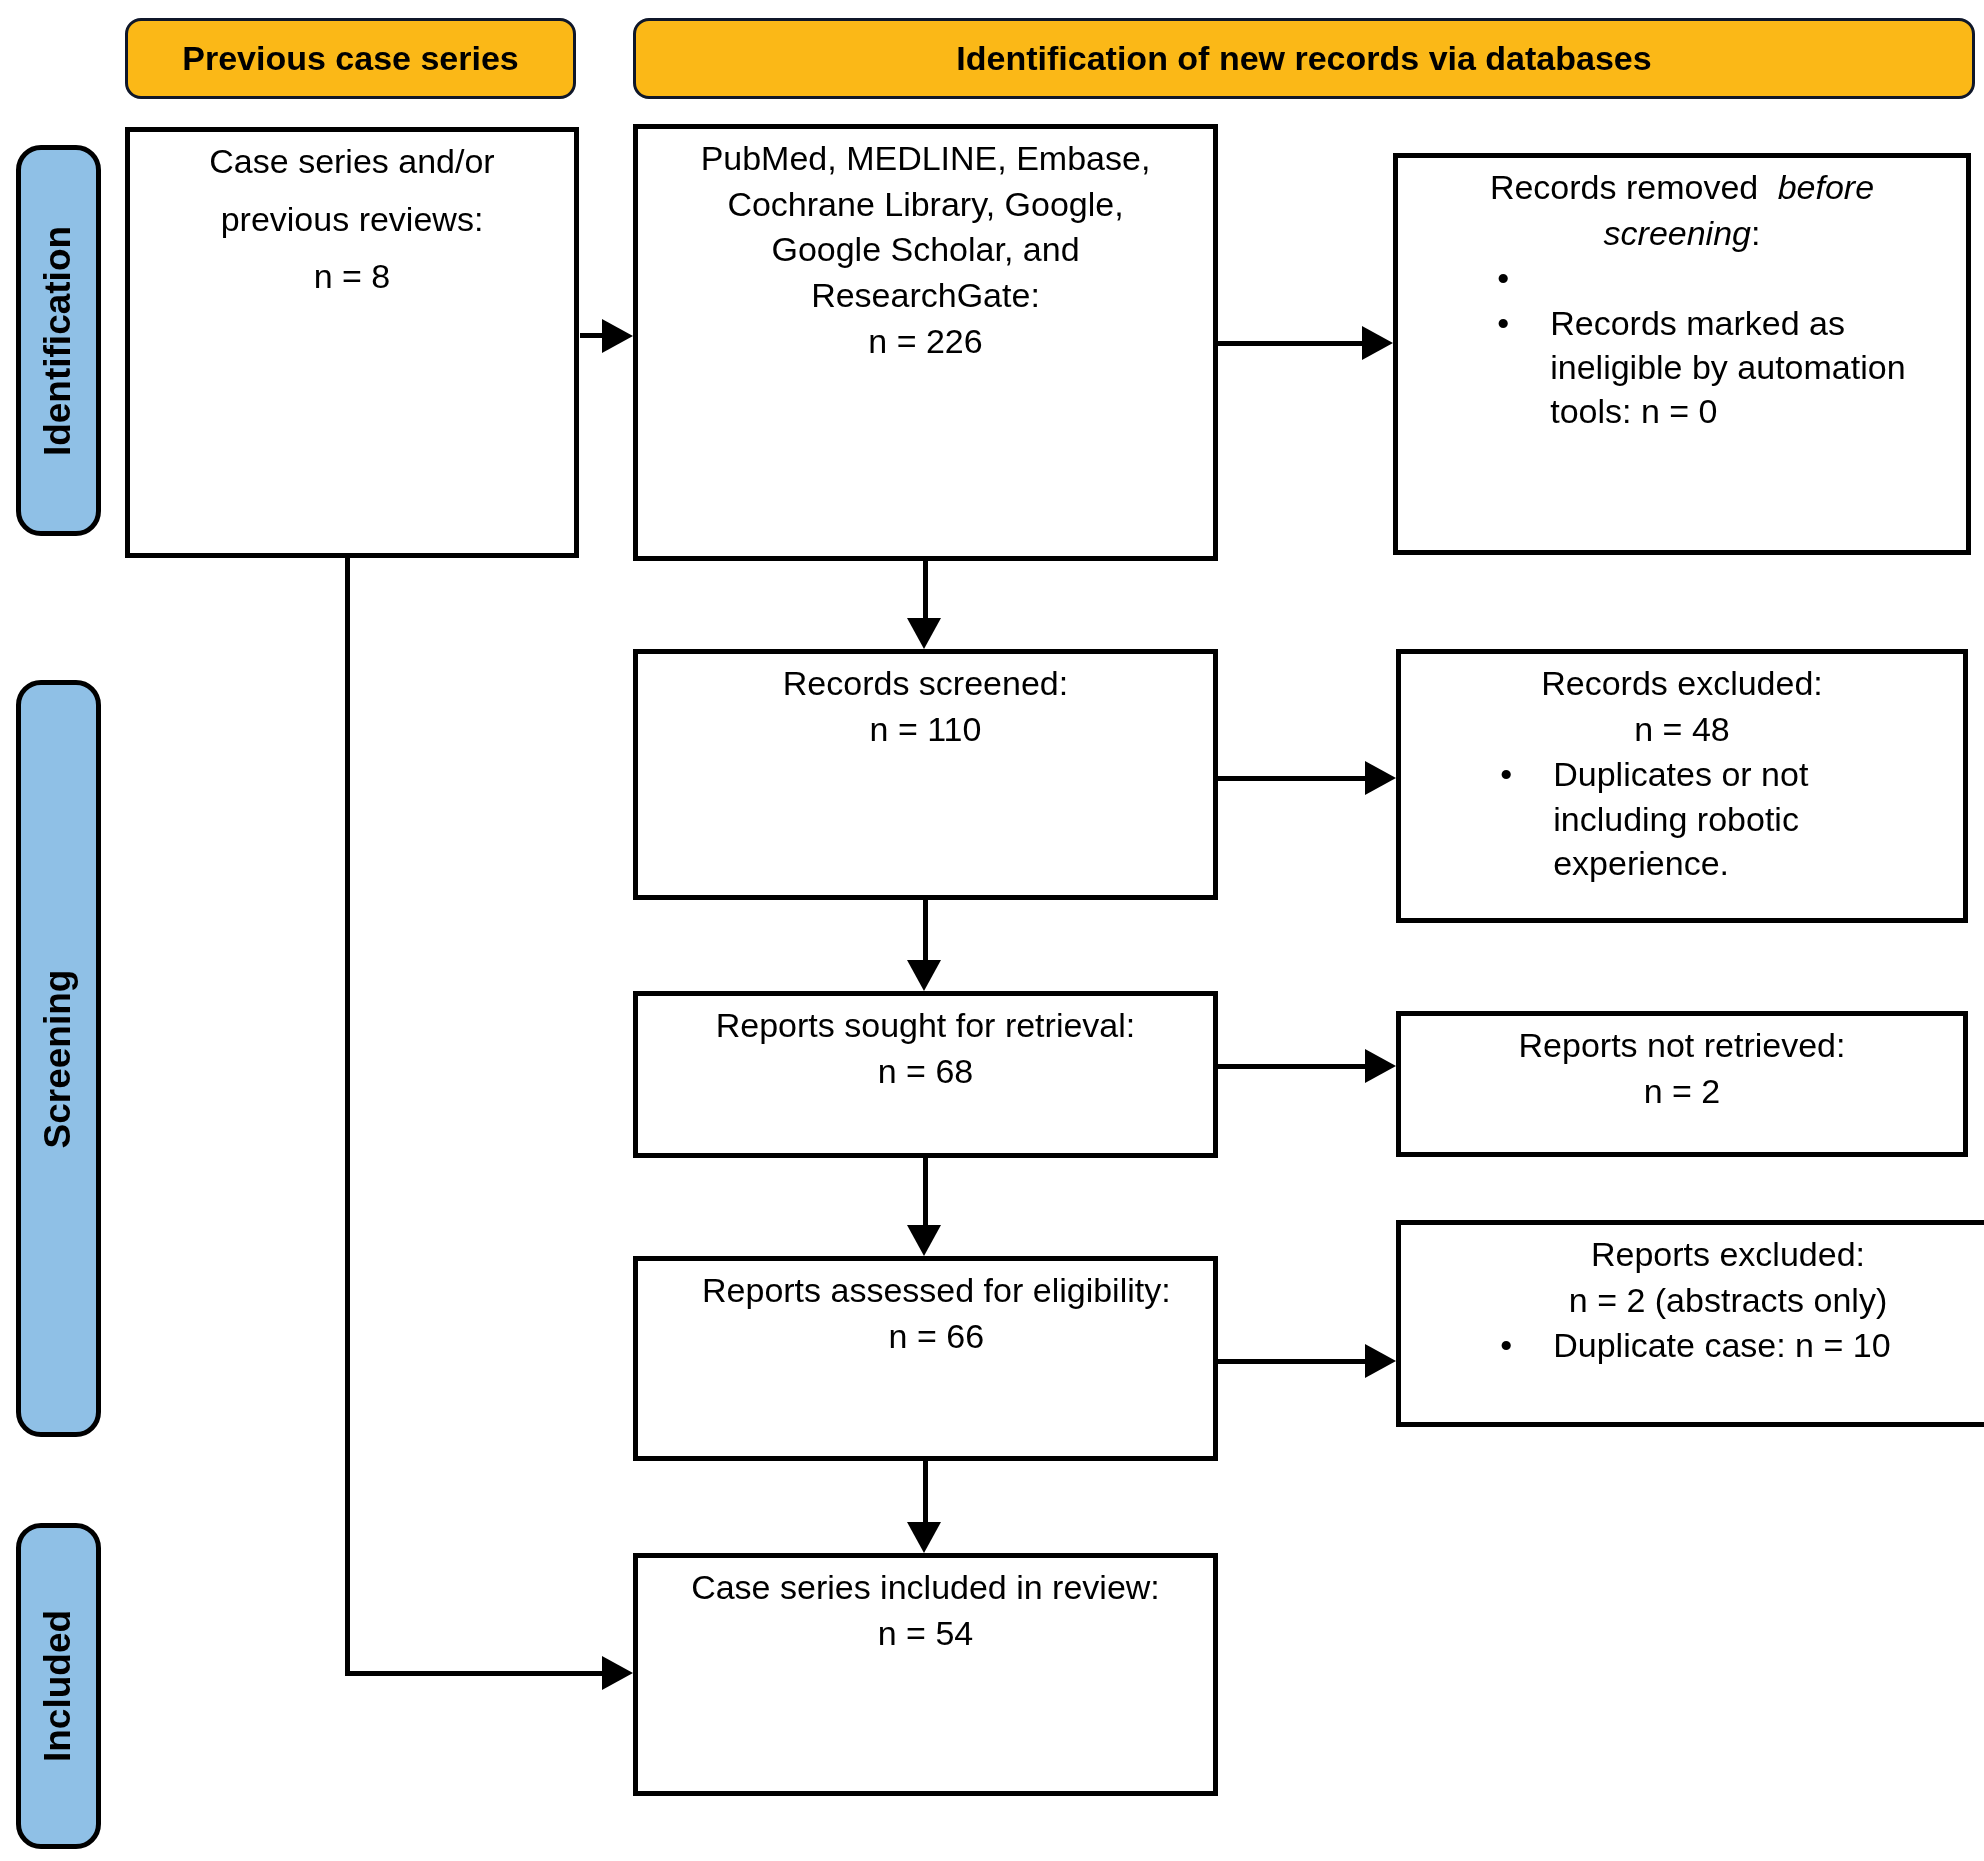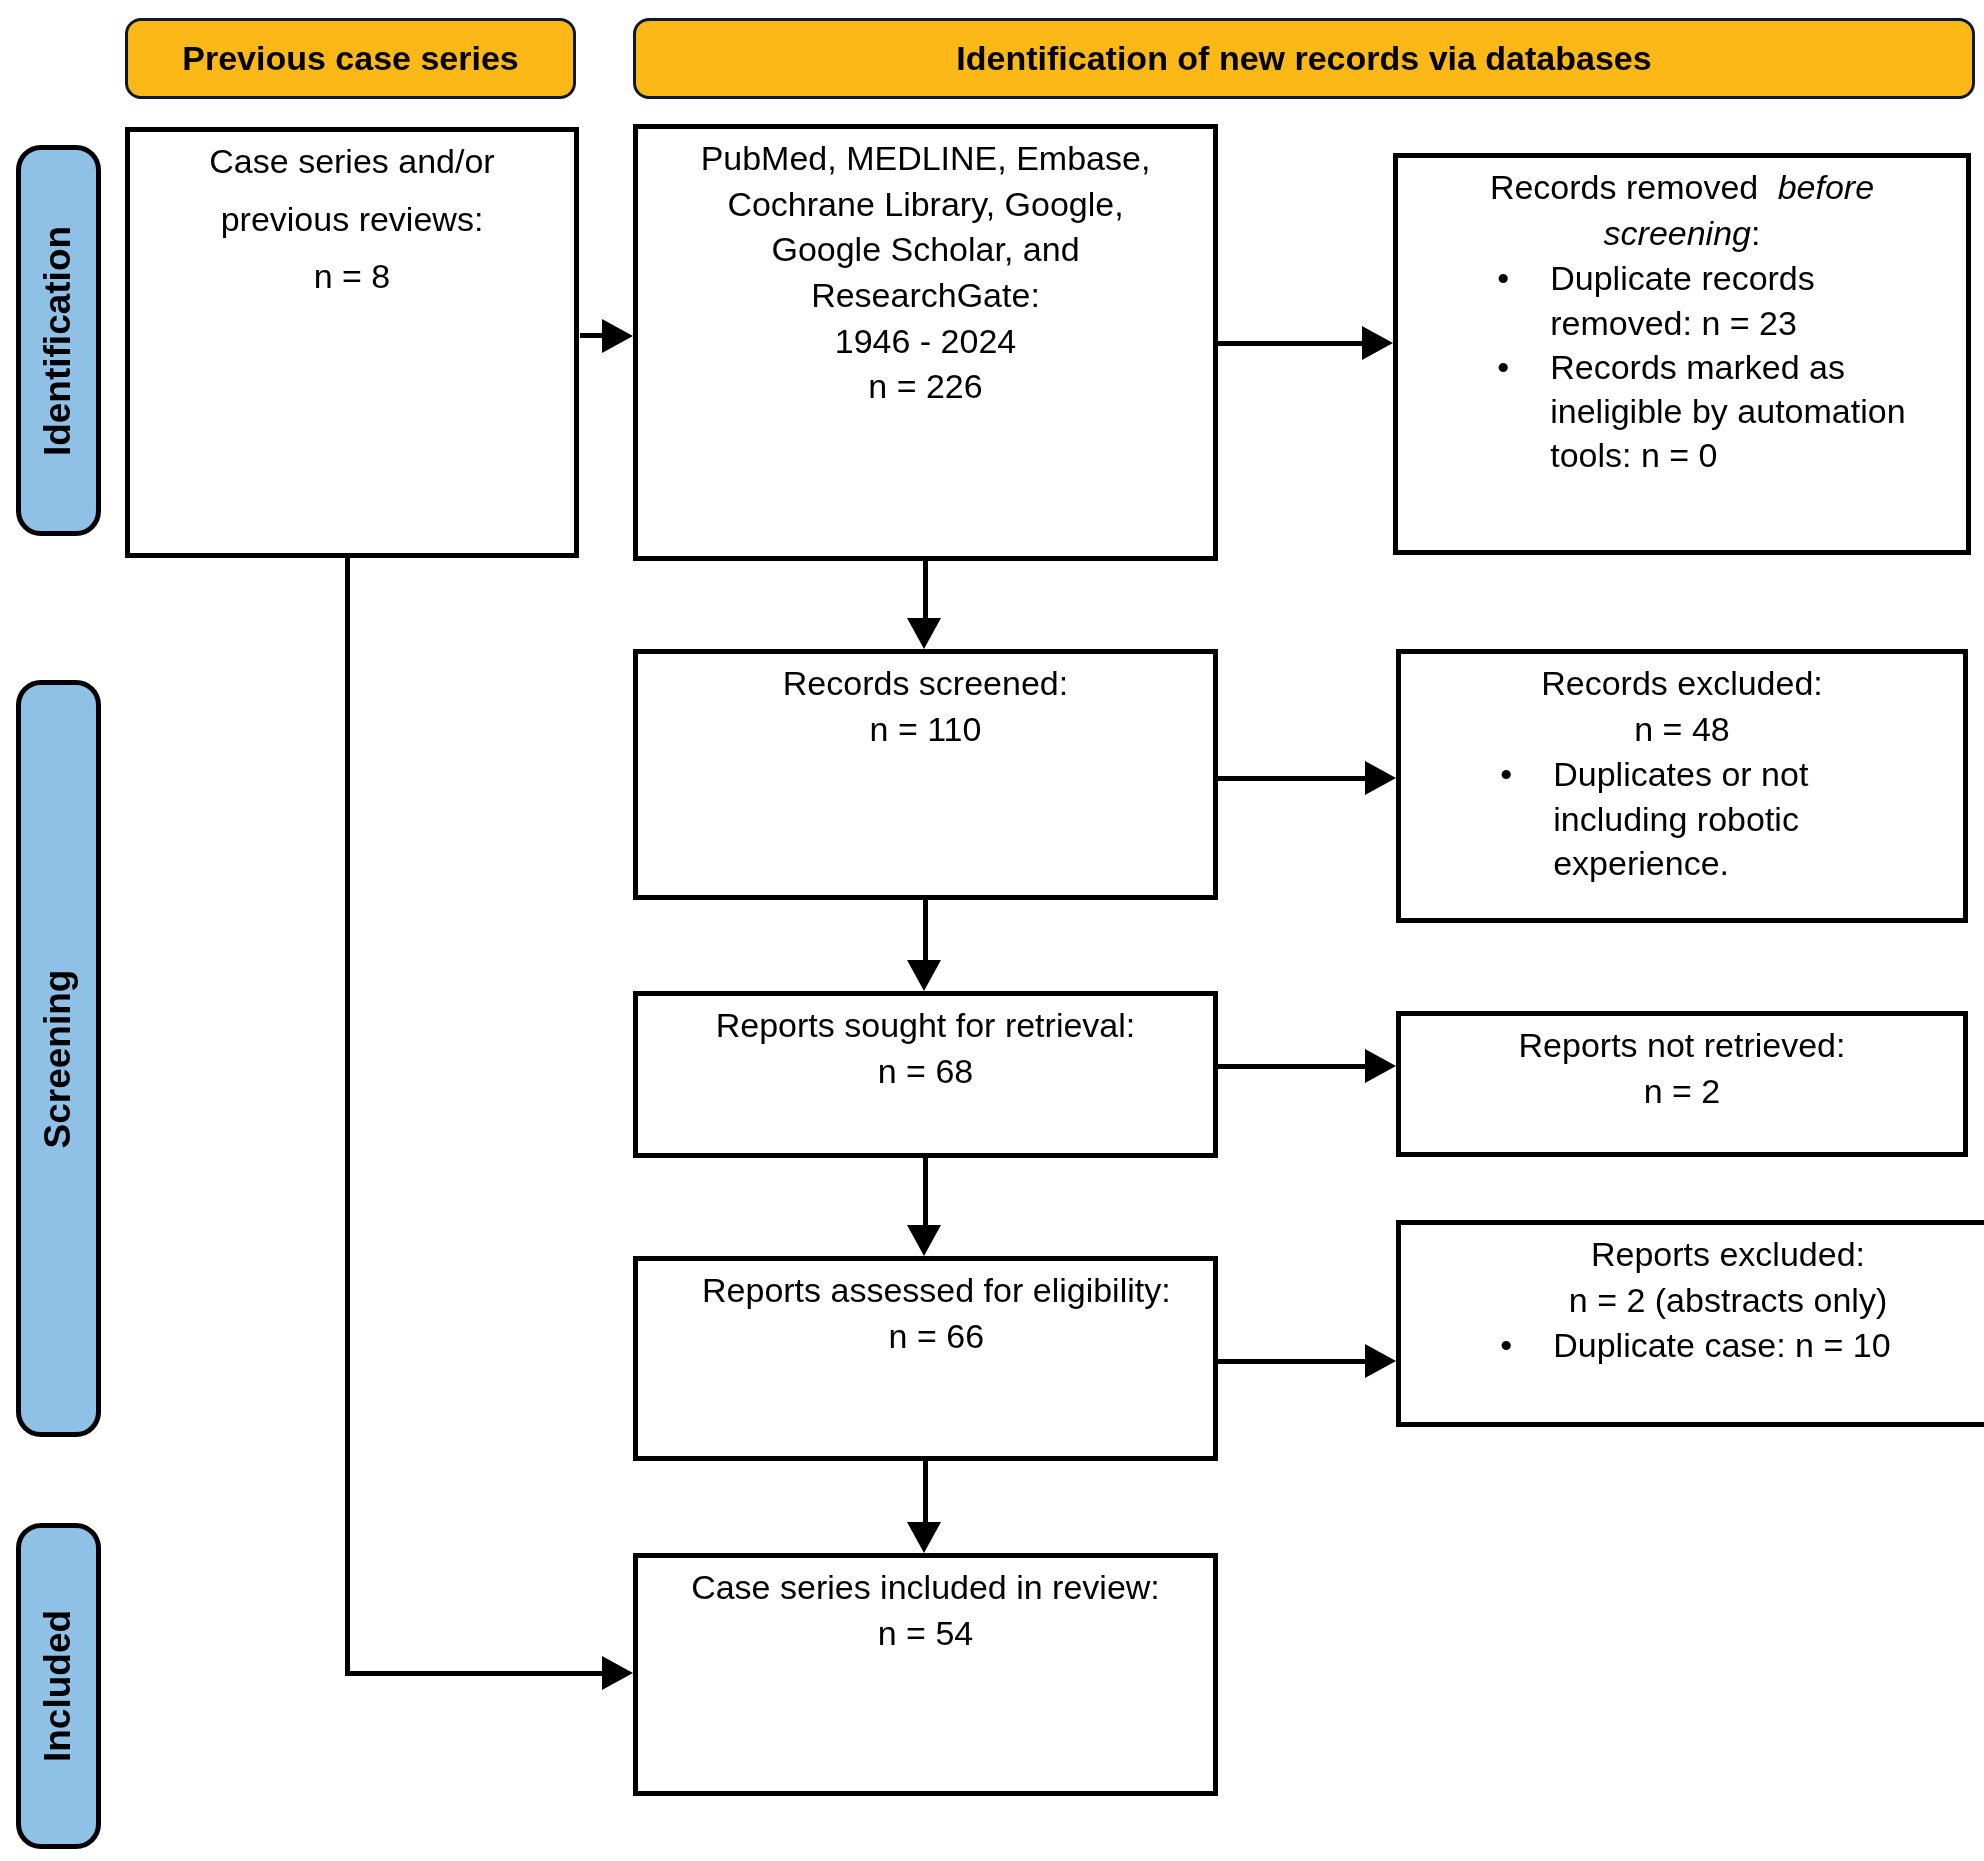--- a/index.html
+++ b/index.html
@@ -123,30 +123,28 @@
     <div class="ln">Case series and/or</div>
     <div class="ln">previous reviews:</div>
     <div class="ln">n = 8</div>
   </div>
 
   <div class="box" style="left:633px; top:124px; width:585px; height:437px;">
     <div class="ln">PubMed, MEDLINE, Embase,</div>
     <div class="ln">Cochrane Library, Google,</div>
     <div class="ln">Google Scholar, and</div>
     <div class="ln">ResearchGate:</div>
-    <div class="ln">1946 - 2024</div>
     <div class="ln">n = 226</div>
   </div>
 
   <div class="box" style="left:1393px; top:153px; width:578px; height:402px;">
     <div class="title"><span>Records removed </span><span class="italic">before screening</span><span>:</span></div>
     <div class="bullets">
       <div class="bullet">
         <span class="dot">•</span>
-        <span style="width:413px;">Duplicate records removed: n = 23</span>
       </div>
       <div class="bullet">
         <span class="dot">•</span>
         <span style="width:413px;">Records marked as ineligible by automation tools: n = 0</span>
       </div>
     </div>
   </div>
 
   <div class="box" style="left:633px; top:649px; width:585px; height:251px;">
     <div class="ln">Records screened:</div>

